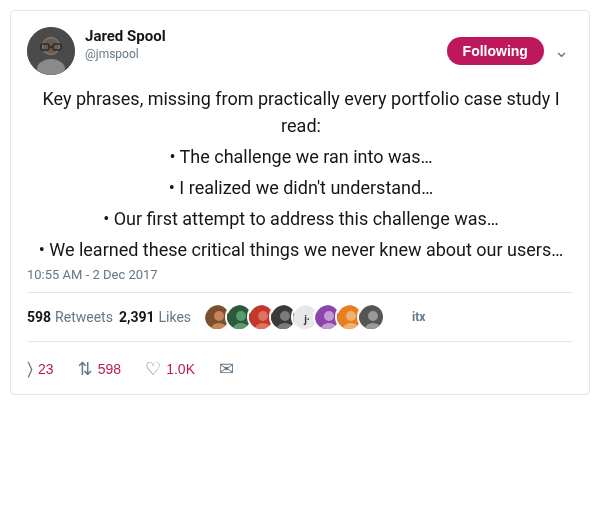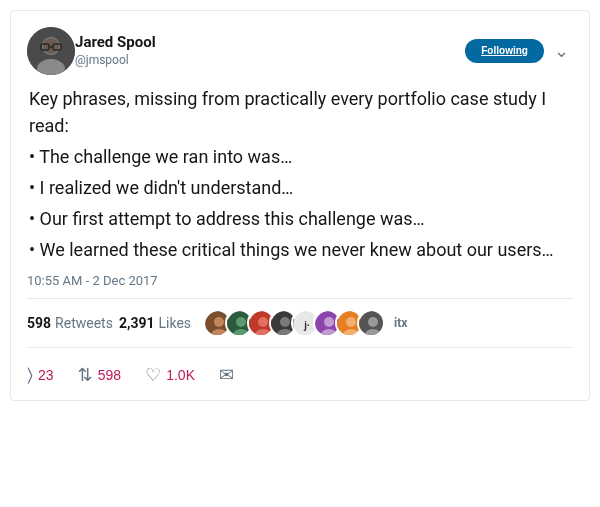--- a/index.html
+++ b/index.html
@@ -21,21 +21,22 @@
       margin: 10px;
     }
     .tweet-header {
       display: flex;
       align-items: center;
       justify-content: space-between;
       margin-bottom: 10px;
     }
     .tweet-header-left {
       display: flex;
-      align-items: center;
+      align-items: flex-start;
+      gap: 10px;
     }
     .avatar {
       width: 48px;
       height: 48px;
       border-radius: 50%;
       overflow: hidden;
       flex-shrink: 0;
       background: #555;
       display: flex;
       align-items: center;
@@ -59,44 +60,44 @@
       font-size: 12px;
       color: #657786;
       line-height: 1.3;
     }
     .tweet-header-right {
       display: flex;
       align-items: center;
       gap: 6px;
     }
     .follow-button {
-      background: #0369a1;
+      background: #be185d;
       color: #fff;
       border: none;
       border-radius: 20px;
       padding: 7px 16px;
-      font-size: 10px;
+      font-size: 14px;
       font-weight: 700;
       cursor: pointer;
       line-height: 1;
-      text-decoration: underline;
     }
     .chevron-btn {
       background: none;
       border: none;
       cursor: pointer;
       color: #657786;
       font-size: 18px;
       padding: 4px;
       display: flex;
       align-items: center;
     }
     .tweet-body {
-      margin-bottom: 10px;
+      margin-bottom: 4px;
       padding-left: 2px;
+      text-align: center;
     }
     .tweet-text {
       font-size: 18px;
       color: #14171a;
       line-height: 1.5;
     }
     .tweet-text .bullet-list {
       margin-top: 8px;
     }
     .tweet-text .bullet-item {
@@ -150,21 +151,21 @@
       margin-left: 0;
     }
     .mini-avatar svg {
       width: 28px;
       height: 28px;
     }
     .itx-badge {
       font-size: 12px;
       font-weight: 700;
       color: #657786;
-      margin-left: 3px;
+      margin-left: 21px;
     }
     .tweet-actions {
       display: flex;
       align-items: center;
       gap: 24px;
       padding-top: 4px;
     }
     .action-btn {
       background: none;
       border: none;

